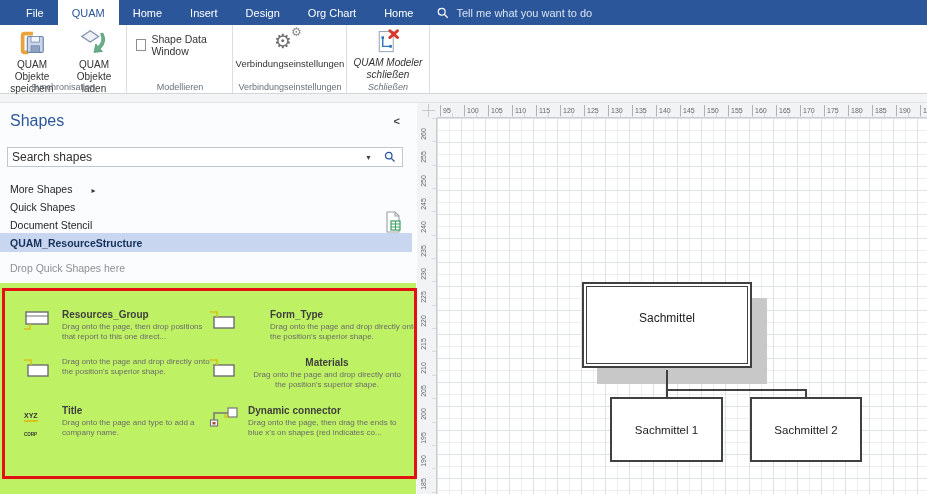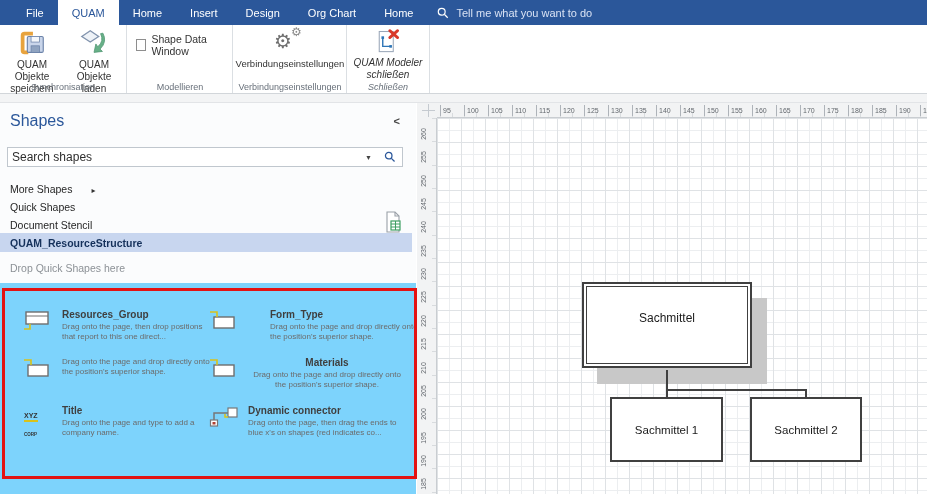--- a/index.html
+++ b/index.html
@@ -32,21 +32,21 @@
   .searchbox{position:absolute;left:7px;top:44px;width:396px;height:20px;border:1px solid #c0c7ce;background:#fff;box-sizing:border-box;display:flex;align-items:center;}
   .searchbox .ph{flex:1;font-size:12px;color:#2e2e2e;padding-left:4px;}
   .caret{font-size:7px;color:#444;margin-right:12px;}
   .smag{width:12px;height:12px;margin-right:6px;}
   .mitem{position:absolute;left:10px;font-size:10.5px;color:#262626;cursor:pointer;}
   .subarrow{font-size:8px;color:#333;margin-left:16px;}
   .stencil-doc-icon{position:absolute;right:14px;top:108px;width:18px;height:22px;cursor:pointer;}
   .activerow{position:absolute;left:0;top:130px;width:412px;height:19px;background:#c8d6ef;display:flex;align-items:center;cursor:pointer;}
   .activerow span{font-size:10.5px;font-weight:bold;color:#15315b;margin-left:10px;}
   .drophint{position:absolute;left:10px;top:159px;font-size:10.5px;color:#8c9196;}
-  .stencilzone{position:absolute;left:0;top:180px;width:416px;height:211px;background:#7dd3fc;}
+  .stencilzone{position:absolute;left:0;top:180px;width:416px;height:211px;background:#bef264;}
   .redbox{position:absolute;left:2px;top:185px;width:409px;height:185px;border:3px solid #e31212;pointer-events:none;}
   .shape-item{position:absolute;display:flex;gap:8px;cursor:grab;}
   .shape-item .sicon{width:32px;height:24px;flex:0 0 32px;}
   .sname{font-size:10px;font-weight:bold;color:#3f3f3f;line-height:1.3;}
   .sdesc{font-size:8px;color:#6b6b6b;line-height:1.3;margin-top:1px;}
   .stext{width:148px;}
   .xyz{font-size:7px;font-weight:bold;color:#333;border-bottom:2px solid #d9c21a;line-height:1.1;display:inline-block;}
   .corp{font-size:4.5px;font-weight:bold;color:#333;line-height:1.2;}
   
   .corner{position:absolute;left:417px;top:103px;width:20px;height:15px;background:#f2f3f4;}

